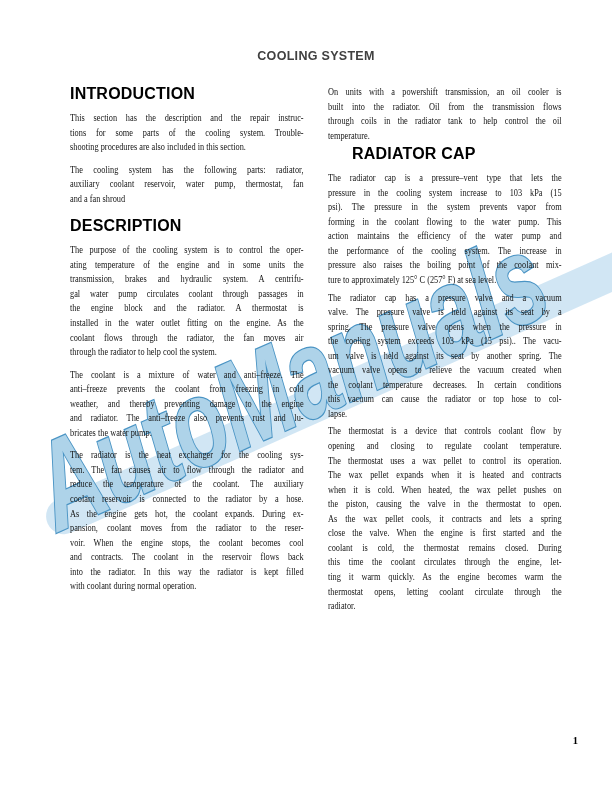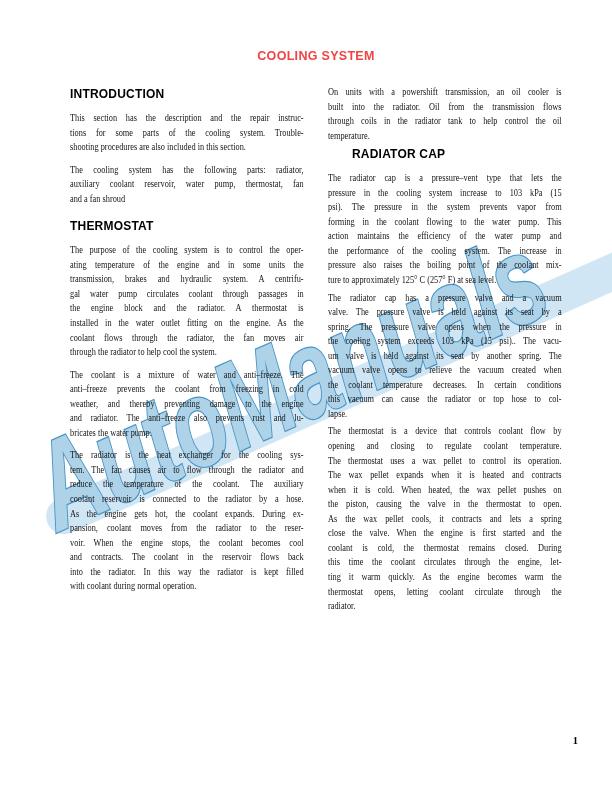--- a/index.html
+++ b/index.html
@@ -5,28 +5,28 @@
   html,body { margin:0; padding:0; background:#ffffff; }
   .page {
     position:relative; width:612px; height:792px; background:#ffffff;
     overflow:hidden; font-family:"Liberation Serif","DejaVu Serif",serif; color:#111;
   }
   .wm { position:absolute; left:0; top:0; z-index:1; pointer-events:none; }
   .content-layer { position:absolute; left:0; top:0; width:612px; height:792px; z-index:2; }
   .doc-title {
     position:absolute; left:70px; top:49px; width:492px; text-align:center;
     font-family:"Liberation Sans","DejaVu Sans",sans-serif; font-weight:bold;
-    font-size:12.5px; letter-spacing:0.3px; color:#ef4444;
+    font-size:12.5px; letter-spacing:0.3px; color:#404040;
   }
   .col { position:absolute; top:80px; width:234px; }
   .col-left  { left:70px; }
   .col-right { left:328px; }
   .sec-h {
     font-family:"Liberation Sans","DejaVu Sans",sans-serif; font-weight:bold;
-    font-size:12px; line-height:12px; margin:14px 0 11px 0; color:#000; letter-spacing:0.2px;
+    font-size:16px; line-height:12px; margin:14px 0 11px 0; color:#000; letter-spacing:0.2px;
   }
   .para {
     width:292px; transform:scaleX(0.8); transform-origin:0 0;
     margin:8px 0 0 0; font-size:10.4px; color:#141414;
   }
   .col-right .sec-h { margin-top:5px;padding-left:24px; }
   .col-right .para  { margin-top:3px; }
   .col > :first-child { margin-top:8px; }
   .col-right > :first-child { margin-top:5px; }
   .ln { line-height:14.55px; text-align:justify; text-align-last:justify; }
@@ -56,21 +56,21 @@
         <div class="para">
           <div class="ln">This section has the description and the repair instruc-</div>
           <div class="ln">tions for some parts of the cooling system. Trouble-</div>
           <div class="ln">shooting procedures are also included in this section.</div>
         </div>
         <div class="para">
           <div class="ln">The cooling system has the following parts: radiator,</div>
           <div class="ln">auxiliary coolant reservoir, water pump, thermostat, fan</div>
           <div class="ln">and a fan shroud</div>
         </div>
-        <h2 class="sec-h">THERMOSTAT</h2>
+        <h2 class="sec-h">DESCRIPTION</h2>
         <div class="para">
           <div class="ln">The purpose of the cooling system is to control the oper-</div>
           <div class="ln">ating temperature of the engine and in some units the</div>
           <div class="ln">transmission, brakes and hydraulic system. A centrifu-</div>
           <div class="ln">gal water pump circulates coolant through passages in</div>
           <div class="ln">the engine block and the radiator. A thermostat is</div>
           <div class="ln">installed in the water outlet fitting on the engine. As the</div>
           <div class="ln">coolant flows through the radiator, the fan moves air</div>
           <div class="ln">through the radiator to help cool the system.</div>
         </div>

